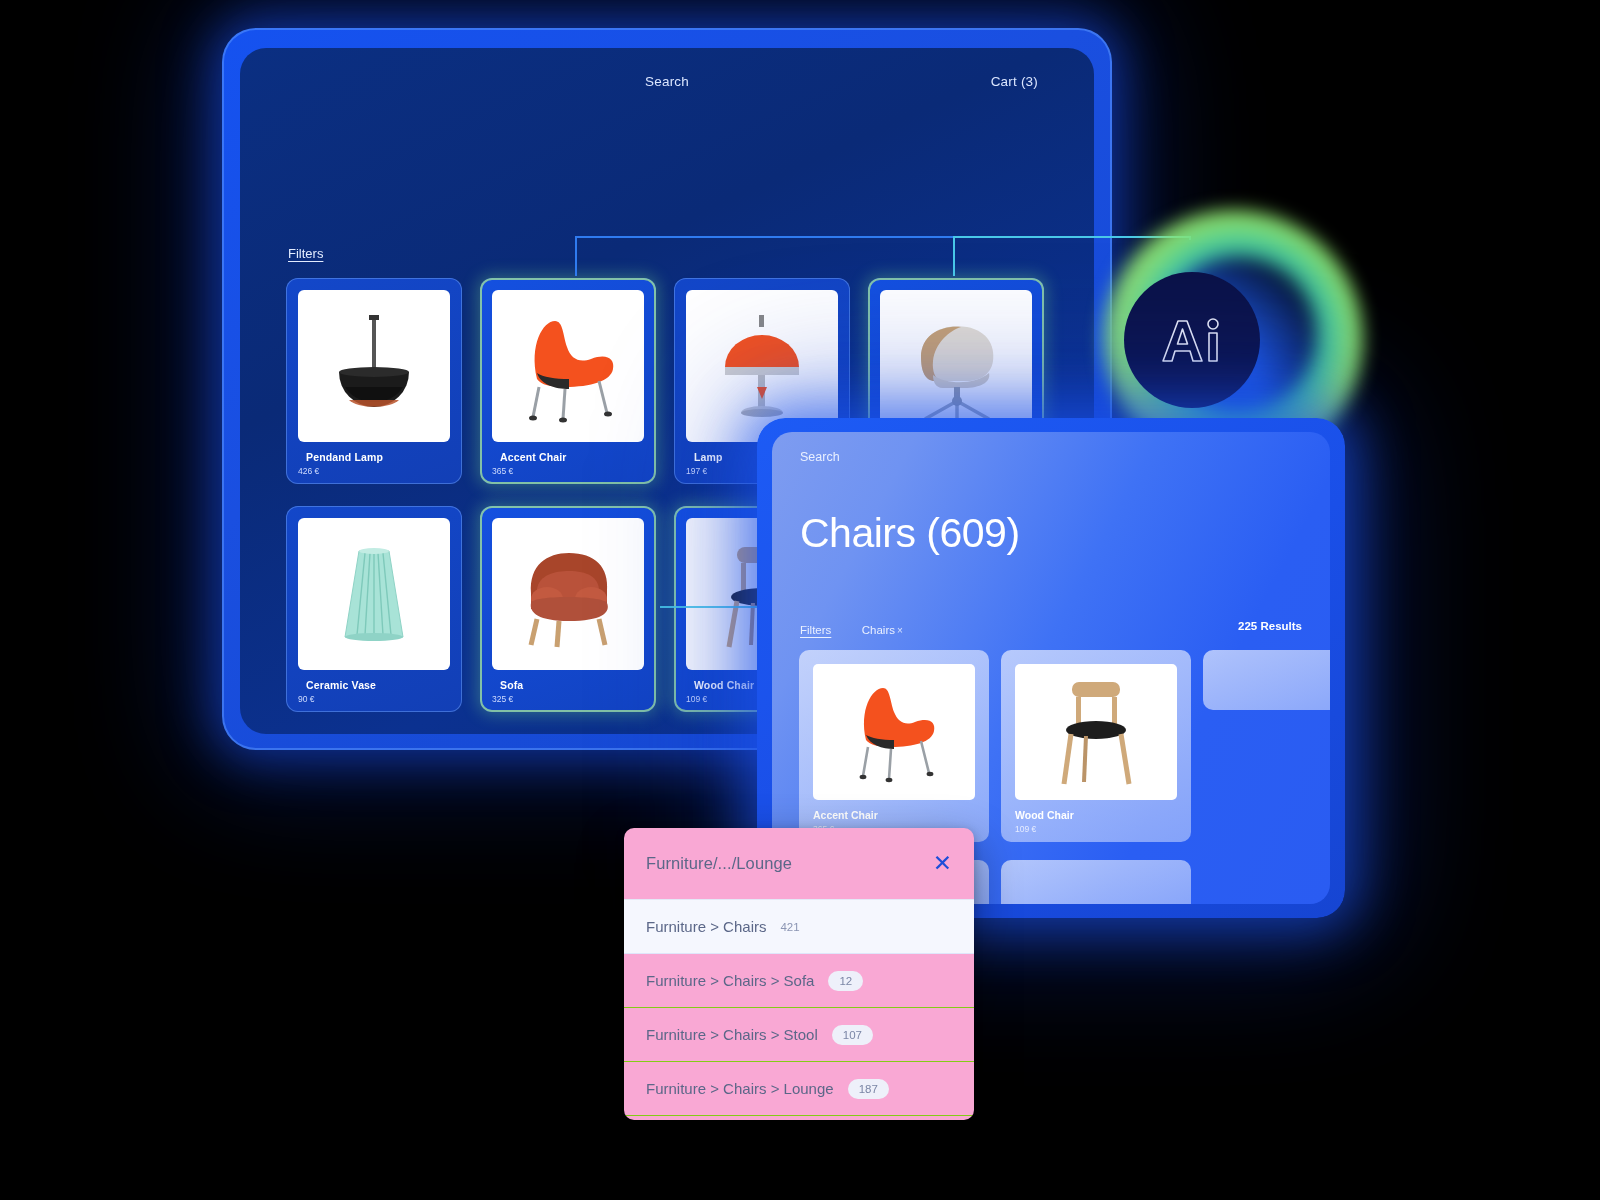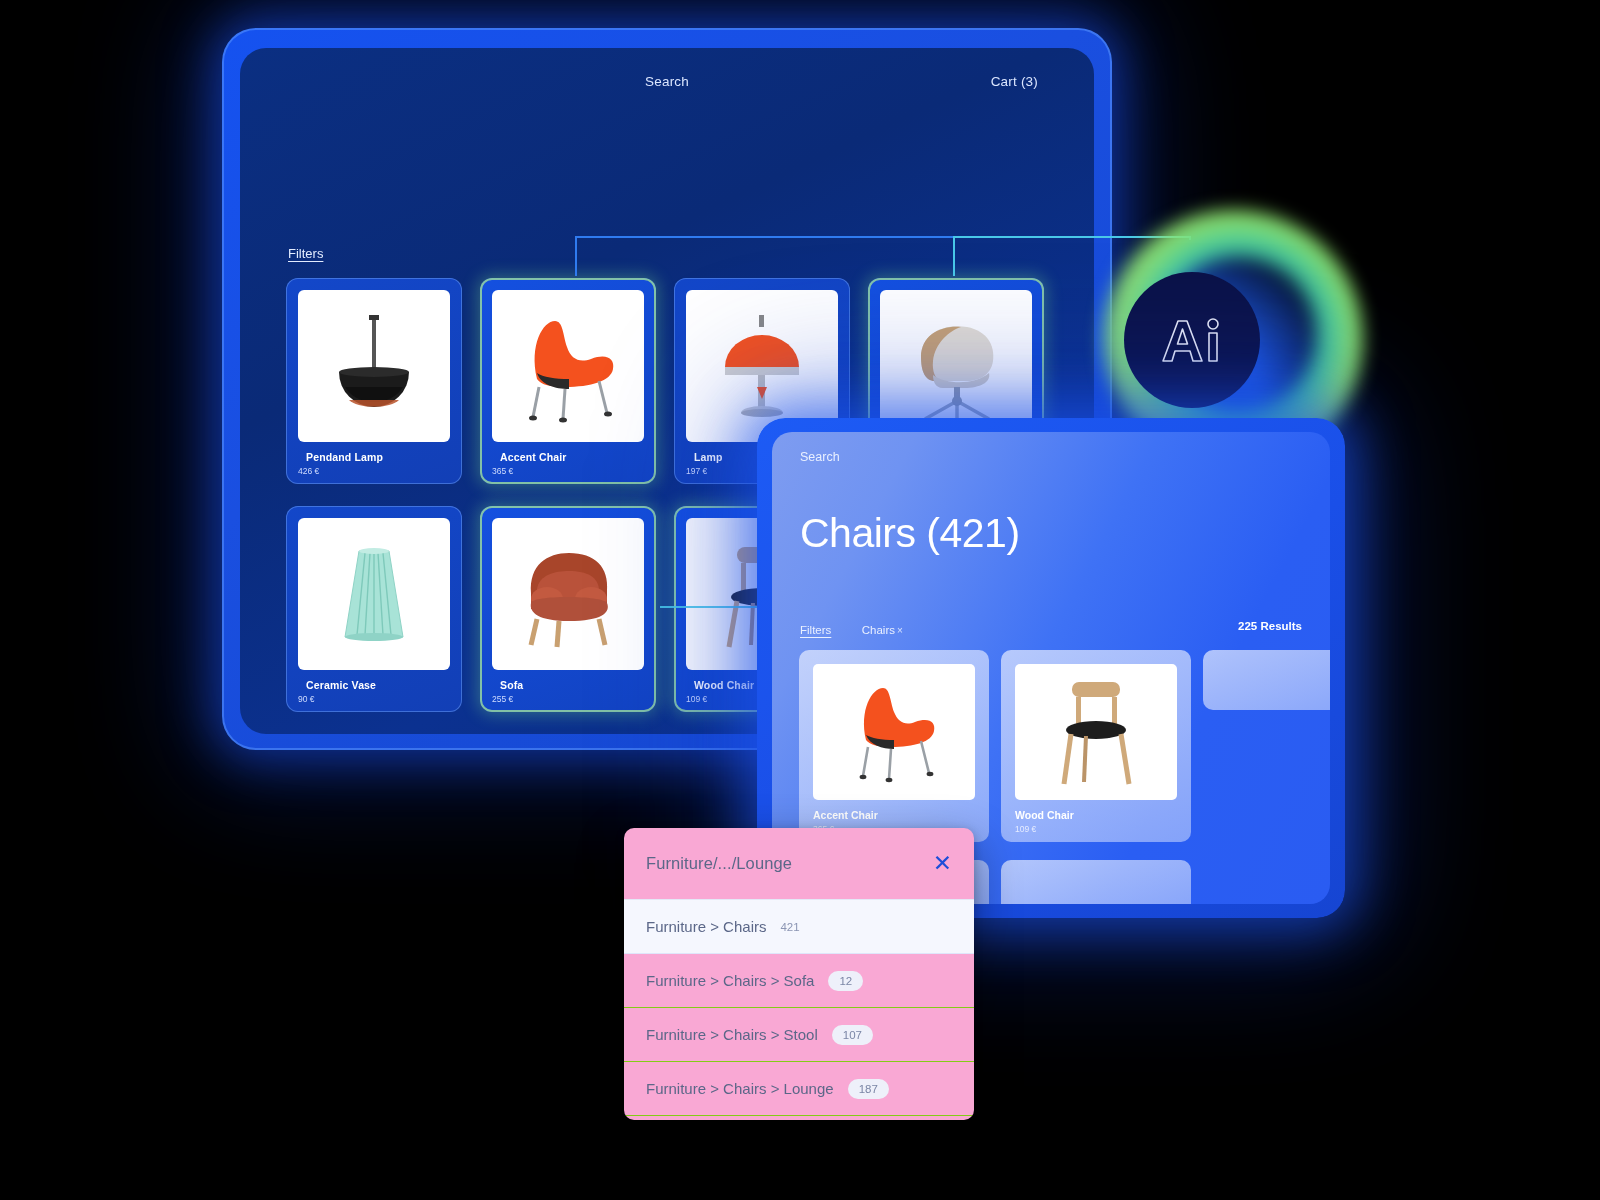--- a/index.html
+++ b/index.html
@@ -284,21 +284,21 @@
             <path d="M34 60 C36 46 52 42 66 42 C84 42 96 48 96 62 L96 76 L34 76 Z" fill="#b9523a"></path>
             <ellipse cx="44" cy="70" rx="16" ry="12" fill="#c35a40"></ellipse>
             <ellipse cx="88" cy="70" rx="16" ry="12" fill="#c35a40"></ellipse>
             <path d="M28 74 C28 66 100 66 104 74 C108 84 98 92 66 92 C36 92 26 84 28 74 Z" fill="#b0503a"></path>
             <path d="M34 90 L28 116" stroke="#c9a070" stroke-width="5" fill="none"></path>
             <path d="M56 92 L54 118" stroke="#c9a070" stroke-width="5" fill="none"></path>
             <path d="M96 90 L102 116" stroke="#c9a070" stroke-width="5" fill="none"></path>
           </svg>
         </div>
         <div class="card-name">Sofa</div>
-        <div class="card-price">255 €</div>
+        <div class="card-price">325 €</div>
       </div>
 
       <div class="card highlight">
         <div class="card-img">
           <svg viewBox="0 0 130 130">
             <rect x="40" y="18" width="52" height="16" rx="8" fill="#cfa97a"></rect>
             <rect x="44" y="34" width="5" height="30" fill="#cfa97a"></rect>
             <rect x="84" y="34" width="5" height="30" fill="#cfa97a"></rect>
             <ellipse cx="66" cy="68" rx="32" ry="9" fill="#1d1d1d"></ellipse>
             <path d="M40 72 L32 118" stroke="#cfa97a" stroke-width="5" fill="none"></path>
@@ -337,21 +337,21 @@
         <path d="M50 18 L58 18 L58 46 L50 46 Z"></path>
         <circle cx="54" cy="9" r="5"></circle>
       </g>
     </svg>
   </div>
 
   <div class="panel-chairs-frame"></div>
 
   <div class="panel-chairs">
     <div class="pc-search">Search</div>
-    <div class="pc-title">Chairs (421)</div>
+    <div class="pc-title">Chairs (609)</div>
 
     <div class="pc-filterrow">
       <span class="pc-filters">Filters</span>
       <span class="pc-chip"><span>Chairs</span><span class="x">×</span></span>
       <span class="pc-results">225 Results</span>
     </div>
 
     <div class="pc-grid">
 
 

